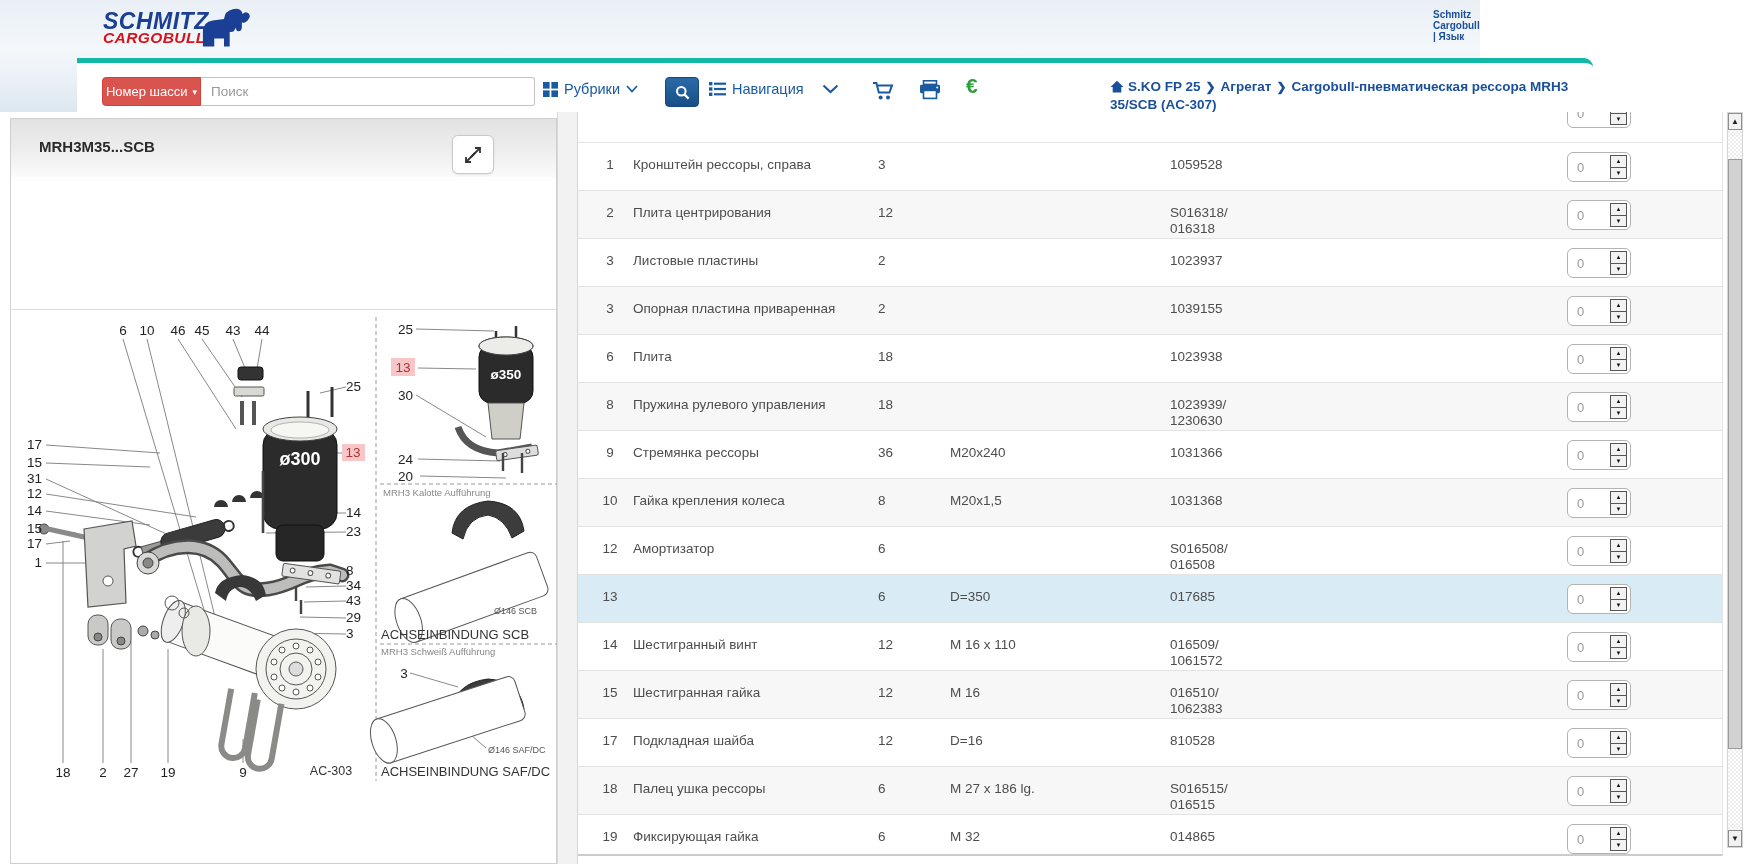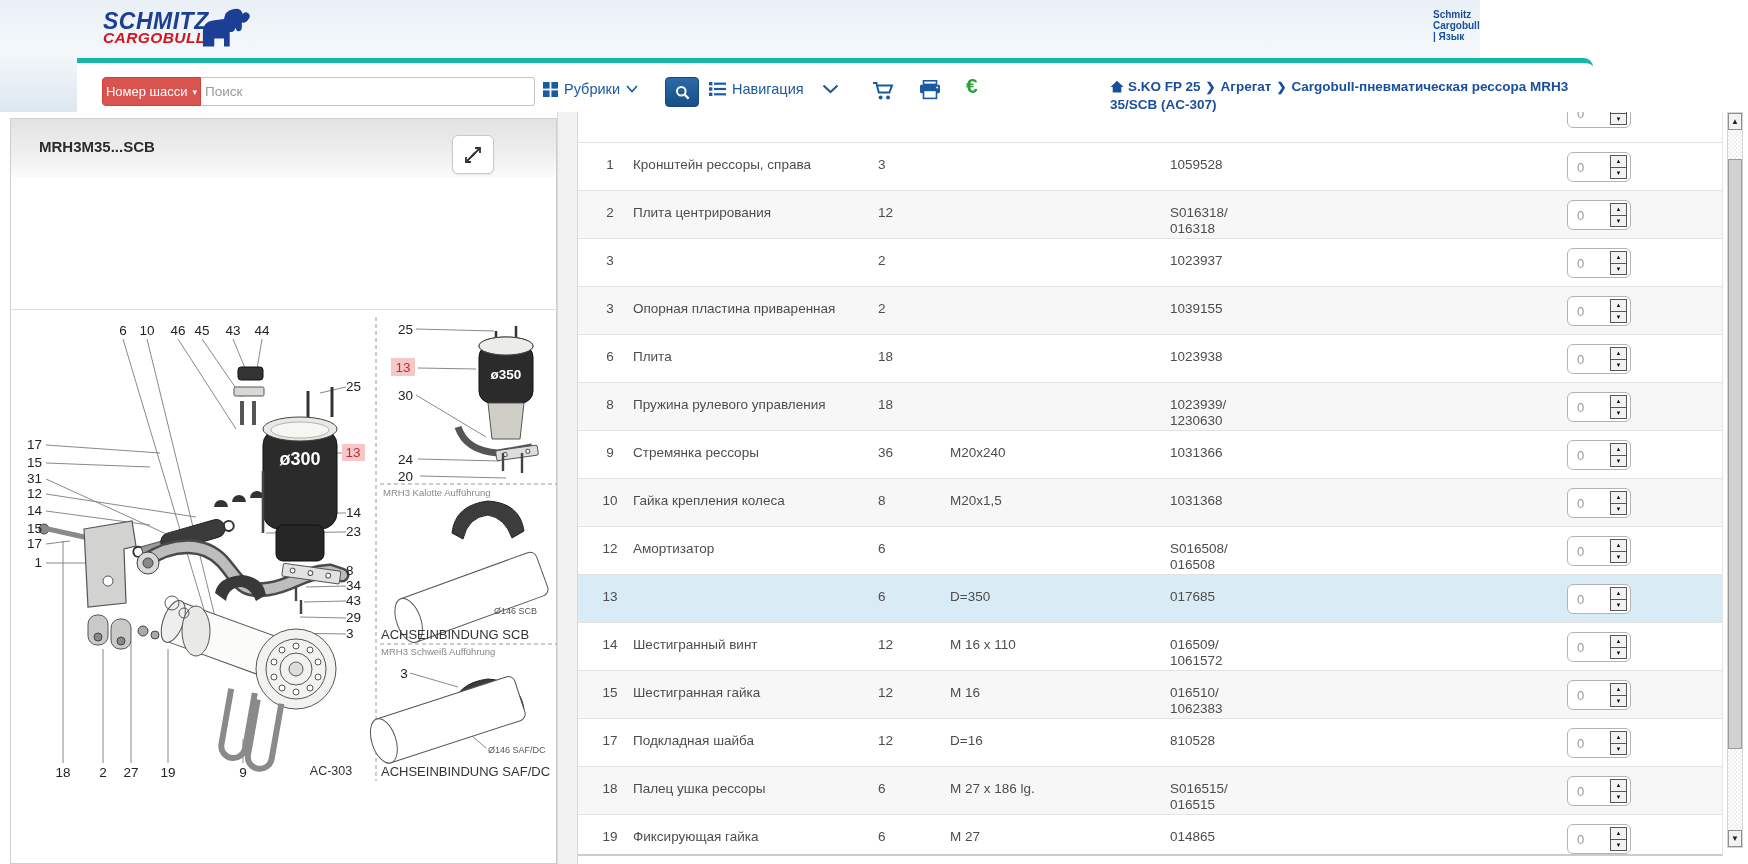--- a/index.html
+++ b/index.html
@@ -17,21 +17,21 @@
   #account { position:absolute; left:1433px; top:9px; color:#1b4f9c; font-weight:bold; font-size:10px; cursor:pointer; }
 
   
   #toolbar { position:absolute; left:77px; top:58px; width:1516px; height:54px;
     background:#fff; border-top:5px solid #14b8a6; border-top-right-radius:9px; }
   .btn-chassis { position:absolute; left:25px; top:14px; width:99px; height:29px;
     background:#d9534f; border:1px solid #d43f3a; border-radius:4px 0 0 4px;
     color:#fff; font-size:13px; display:flex; align-items:center; justify-content:center; gap:5px; cursor:pointer; }
   .btn-chassis .caret { font-size:9px; }
   #search-input { position:absolute; left:124px; top:14px; width:334px; height:29px;
-    border:1px solid #c3c3c3; border-left:none; border-radius:0 3px 3px 0; padding:0 4px;
+    border:1px solid #c3c3c3; border-left:none; border-radius:0 3px 3px 0; padding:0 10px;
     font-size:13.5px; color:#444; font-family:"Liberation Sans",sans-serif; }
   #search-input::placeholder { color:#9a9a9a; }
   .tb-group { position:absolute; top:18px; display:flex; align-items:center; gap:6px;
     color:#1a5aa0; font-size:14.5px; cursor:pointer; }
   #grp-rubrics { left:466px; }
   #grp-nav { left:632px;align-items:center; }
   #btn-search { position:absolute; left:588px; top:14px; width:34px; height:30px; border:1px solid #14477e;
     border-radius:4px; background:linear-gradient(#2b6aa8,#174f85); display:flex; align-items:center; justify-content:center; cursor:pointer; }
   .tb-icon { display:inline-block; }
   #icon-cart { position:absolute; left:795px; top:18px; cursor:pointer; }
@@ -436,20 +436,21 @@
     <div class="spinner">
       <span class="spin-val">0</span>
       <span class="spin-btns">
         <span class="spin-up">▲</span>
         <span class="spin-down">▼</span>
       </span>
     </div>
   </div>
         <div class="trow">
     <div class="tcell c-pos">3</div>
+    <div class="tcell c-name">Листовые пластины</div>
     <div class="tcell c-qty">2</div>
     <div class="tcell c-dim"></div>
     <div class="tcell c-part">1023937</div>
     <div class="spinner">
       <span class="spin-val">0</span>
       <span class="spin-btns">
         <span class="spin-up">▲</span>
         <span class="spin-down">▼</span>
       </span>
     </div>
@@ -609,21 +610,21 @@
       <span class="spin-btns">
         <span class="spin-up">▲</span>
         <span class="spin-down">▼</span>
       </span>
     </div>
   </div>
         <div class="trow">
     <div class="tcell c-pos">19</div>
     <div class="tcell c-name">Фиксирующая гайка</div>
     <div class="tcell c-qty">6</div>
-    <div class="tcell c-dim">M 27</div>
+    <div class="tcell c-dim">M 32</div>
     <div class="tcell c-part">014865</div>
     <div class="spinner">
       <span class="spin-val">0</span>
       <span class="spin-btns">
         <span class="spin-up">▲</span>
         <span class="spin-down">▼</span>
       </span>
     </div>
   </div>
       </div>

